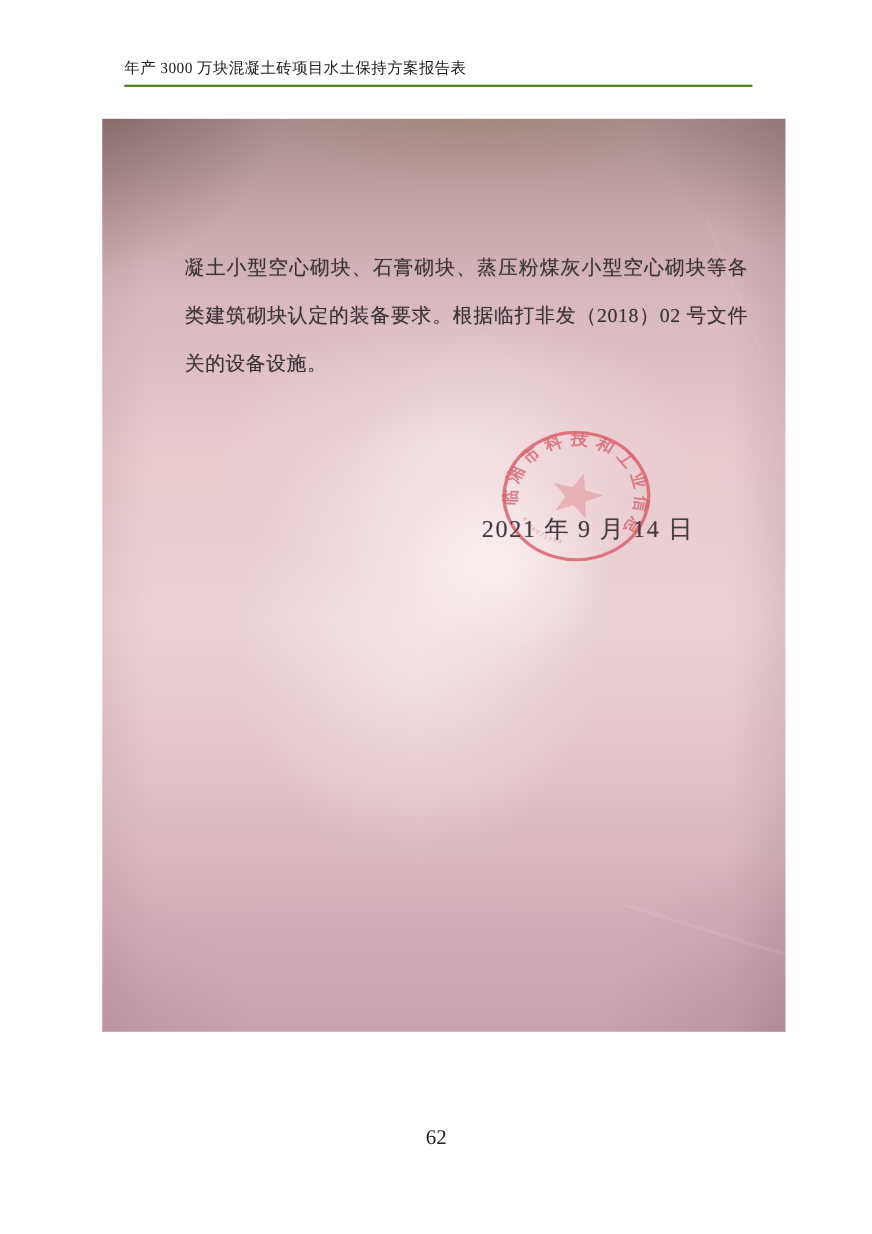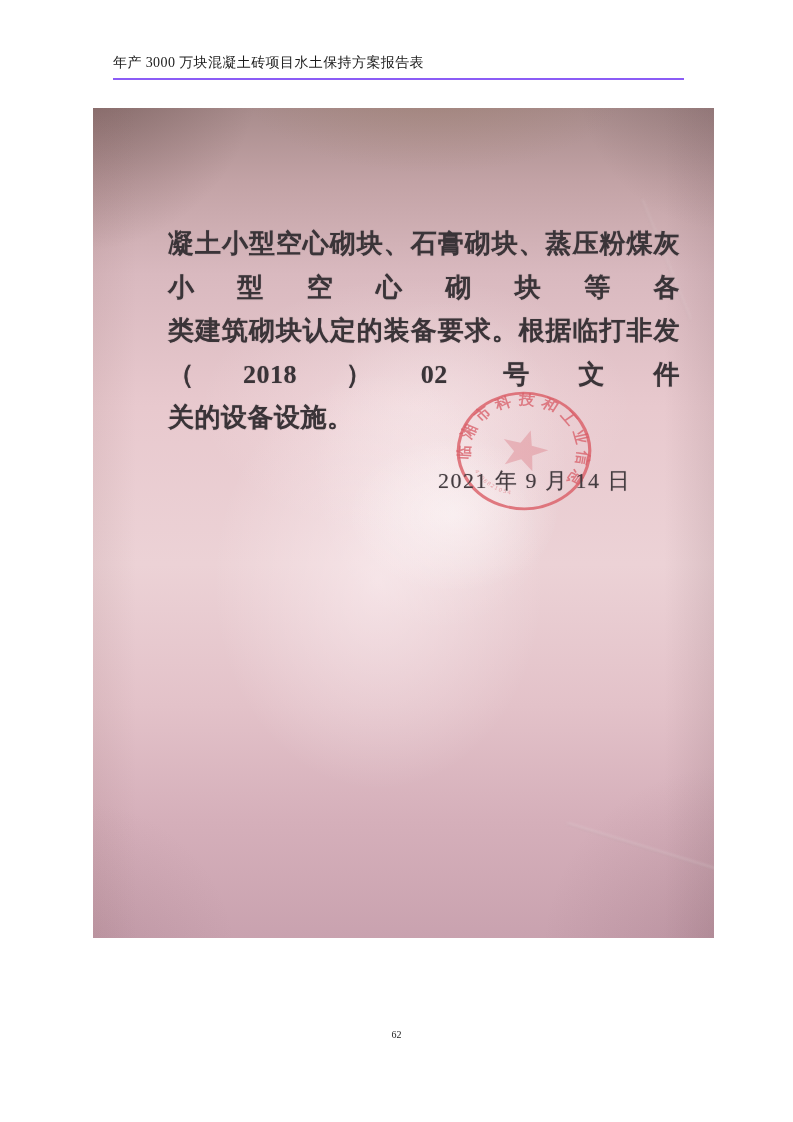--- a/index.html
+++ b/index.html
@@ -7,21 +7,21 @@
     width: 793px; height: 1122px;
     background: #ffffff;
     font-family: "Liberation Serif", "DejaVu Serif", serif;
     overflow: hidden;
   }
   .sheet { position: relative; width: 793px; height: 1122px; background: #ffffff; }
 
   
   .page-header {
     position: absolute; left: 113px; top: 53px; width: 571px;
-    border-bottom: 2px solid #8b5cf6;
+    border-bottom: 2px solid #4d7c0f;
     padding-bottom: 6px;
   }
   .header-title {
     font-size: 14px; color: #1b1b1b; letter-spacing: 0.4px;
     white-space: nowrap;
   }
 
   
   .photo {
     position: absolute; left: 93px; top: 108px; width: 621px; height: 830px;
@@ -43,24 +43,23 @@
   .crease {
     position: absolute; height: 3px; border-radius: 2px;
     background: linear-gradient(180deg, rgba(255,255,255,.28), rgba(130,92,100,.14));
     filter: blur(1px);
   }
   .crease-a { left: 470px; top: 742px; width: 190px; transform: rotate(17deg); }
   .crease-b { left: 508px; top: 150px; width: 130px; transform: rotate(68deg); opacity: .6; }
 
   .letter-body {
     position: absolute; left: 75px; top: 114px; width: 512px;
-    font-size: 26px; line-height: 43.5px; letter-spacing: 0.5px;
+    font-size: 18px; line-height: 43.5px; letter-spacing: 0.5px;
     color: #3a3438;
     text-shadow: 0 0 1px rgba(58,52,56,.45);
-    font-weight: bold;
   }
   .letter-body .line { text-align: justify; text-align-last: justify; }
   .letter-body .line:last-child { text-align-last: left; }
 
   .letter-date {
     position: absolute; left: 345px; top: 358px;
     font-size: 22px; letter-spacing: 1.5px; color: #443c40;
     text-shadow: 0 0 1px rgba(68,60,64,.4);
     z-index: 3; white-space: nowrap;
   }
@@ -75,21 +74,21 @@
   }
   .seal-star { fill: #dd7b84; opacity: .40; }
   .seal-serial { font-size: 6px; letter-spacing: 1.2px; fill: #d9616b; opacity: .5;
     font-family: "DejaVu Sans", sans-serif; }
 
   
   .page-footer {
     position: absolute; left: 0; top: 1024px; width: 793px;
     text-align: center;
   }
-  .pagenum { font-size: 10px; color: #222222; font-family: "Liberation Serif", serif; text-align: right; }
+  .pagenum { font-size: 19px; color: #222222; font-family: "Liberation Serif", serif; text-align: right; }
 </style>
 </head>
 <body>
 
 <div class="sheet">
 
   <div class="page-header">
     <span class="header-title">年产 3000 万块混凝土砖项目水土保持方案报告表</span>
   </div>
 

